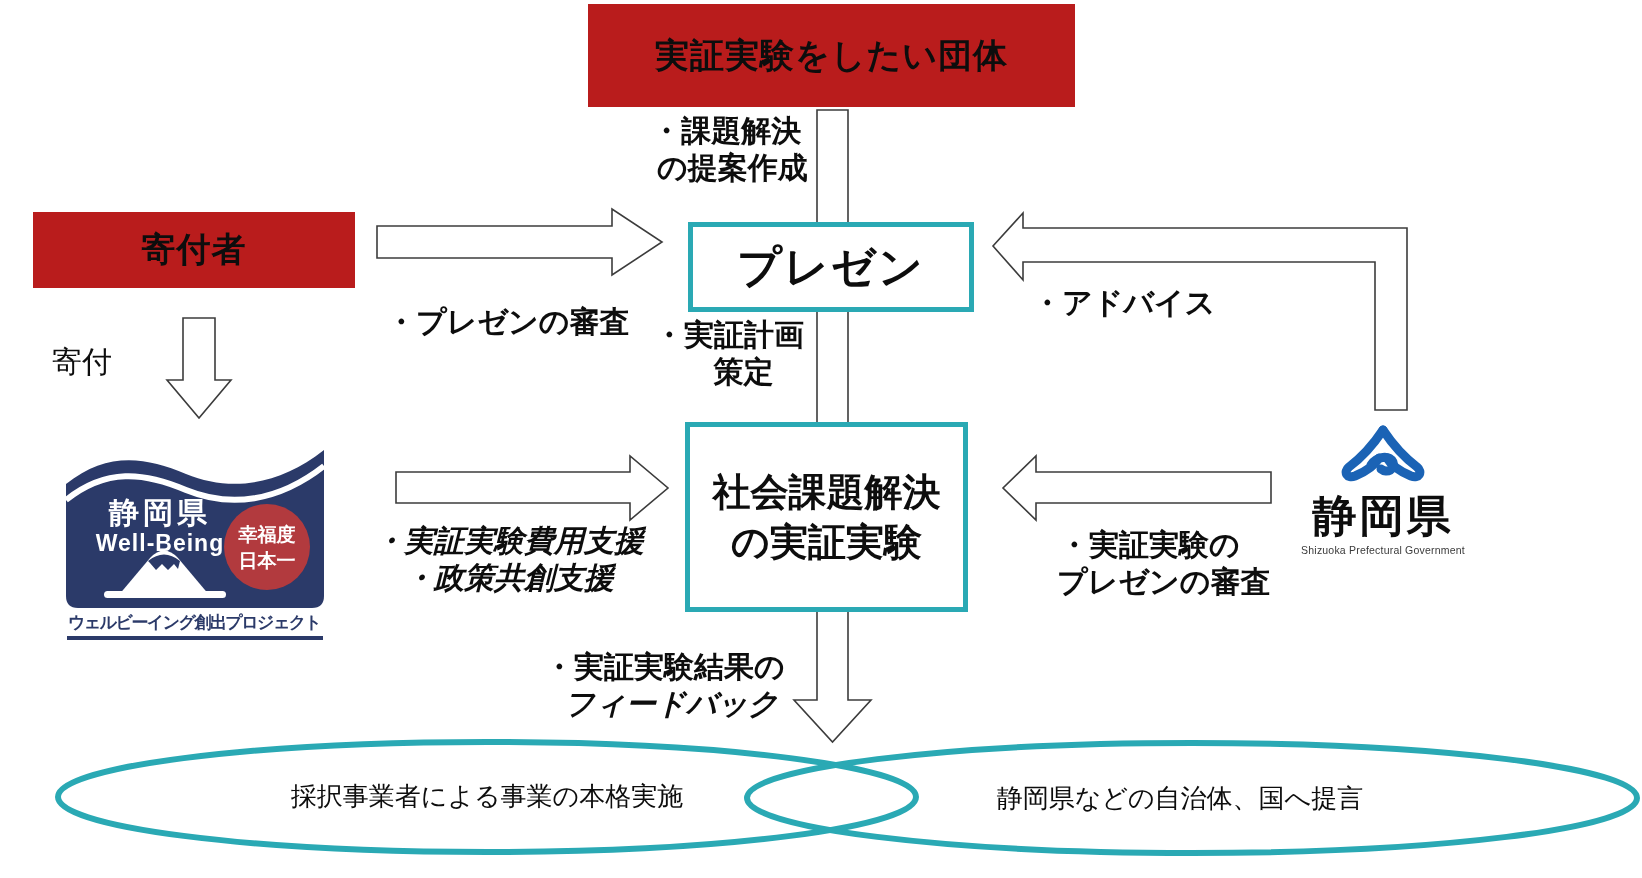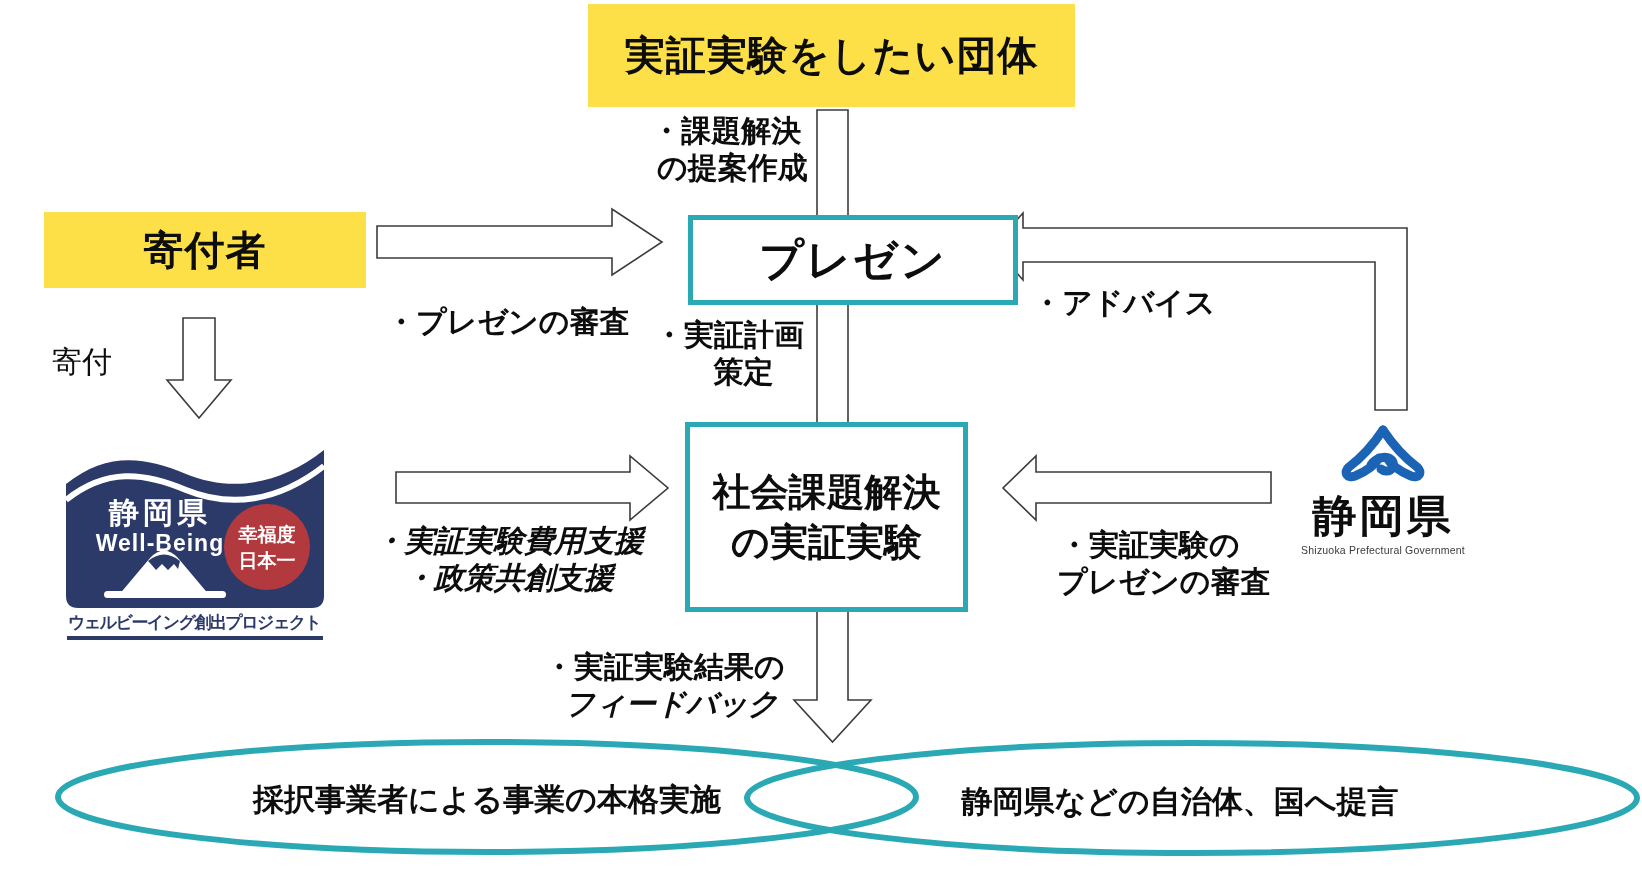--- a/index.html
+++ b/index.html
@@ -2,25 +2,25 @@
 <html><head>
 <meta charset="utf-8">
 <style>
   html,body{margin:0;padding:0;background:#ffffff;}
   body{font-family:"Liberation Sans","DejaVu Sans",sans-serif;color:#0d0d0d;}
   #canvas{position:relative;width:1642px;height:878px;background:#ffffff;overflow:hidden;}
   #arrow-layer{position:absolute;left:0;top:0;z-index:1;}
   .block-arrow{fill:#ffffff;stroke:#3c3c3c;stroke-width:1.6;stroke-linejoin:miter;}
   .outcome-ellipse{fill:none;stroke:#2aa9b4;stroke-width:6;}
   .node{position:absolute;display:flex;align-items:center;justify-content:center;text-align:center;z-index:2;box-sizing:border-box;}
-  .gray-node{background:#fde047;font-weight:bold;font-size:40px;letter-spacing:1px;}
+  .gray-node{background:#b91c1c;font-weight:bold;font-size:34px;letter-spacing:1px;}
   .teal-node{background:#ffffff;border:5px solid #2aa9b4;font-weight:bold;}
   .label{position:absolute;z-index:3;font-weight:bold;font-size:30px;line-height:37px;white-space:nowrap;text-align:center;}
   .label .l2{display:block;}
-  .ellipse-label{position:absolute;z-index:3;font-weight:bold;font-size:31px;text-align:center;width:600px;white-space:nowrap;}
+  .ellipse-label{position:absolute;z-index:3;font-weight:normal;font-size:26px;text-align:center;width:600px;white-space:nowrap;}
   .donation-label{position:absolute;z-index:3;font-weight:400;font-size:30px;}
   
   #wellbeing-logo{position:absolute;left:64px;top:430px;width:262px;height:232px;z-index:2;}
   
   #shizuoka-logo{position:absolute;left:1298px;top:424px;width:170px;height:150px;z-index:2;text-align:center;}
   #shizuoka-logo .pref-name{font-weight:bold;font-size:44px;letter-spacing:3px;line-height:1.1;margin-top:2px;}
   #shizuoka-logo .pref-sub{font-size:10.5px;color:#3a3a3a;margin-top:4px;letter-spacing:0.2px;}
   .svgtext{font-family:"Liberation Sans","DejaVu Sans",sans-serif;}
 </style>
 </head>
@@ -43,25 +43,25 @@
     <path class="block-arrow" d="M1023,228 L1407,228 L1407,410 L1375,410 L1375,262 L1023,262 L1023,280 L993,246 L1023,213 Z"></path>
 
     <ellipse class="outcome-ellipse" cx="487" cy="797" rx="429" ry="55"></ellipse>
     <ellipse class="outcome-ellipse" cx="1192" cy="798" rx="445" ry="55"></ellipse>
   </svg>
 
   <div class="node gray-node" style="left:588px;top:4px;width:487px;height:103px;">
     <span>実証実験をしたい団体</span>
   </div>
 
-  <div class="node gray-node" style="left:44px;top:212px;width:322px;height:76px;">
+  <div class="node gray-node" style="left:33px;top:212px;width:322px;height:76px;">
     <span>寄付者</span>
   </div>
 
-  <div class="node teal-node" style="left:688px;top:215px;width:330px;height:90px;font-size:44px;letter-spacing:2px;align-items:center;">
+  <div class="node teal-node" style="left:688px;top:222px;width:286px;height:90px;font-size:44px;letter-spacing:2px;align-items:center;">
     <span>プレゼン</span>
   </div>
 
   <div class="node teal-node" style="left:685px;top:422px;width:283px;height:190px;font-size:38px;line-height:50px;">
     <span>
       <span style="display:block;">社会課題解決</span>
       <span style="display:block;">の実証実験</span>
     </span>
   </div>
 

